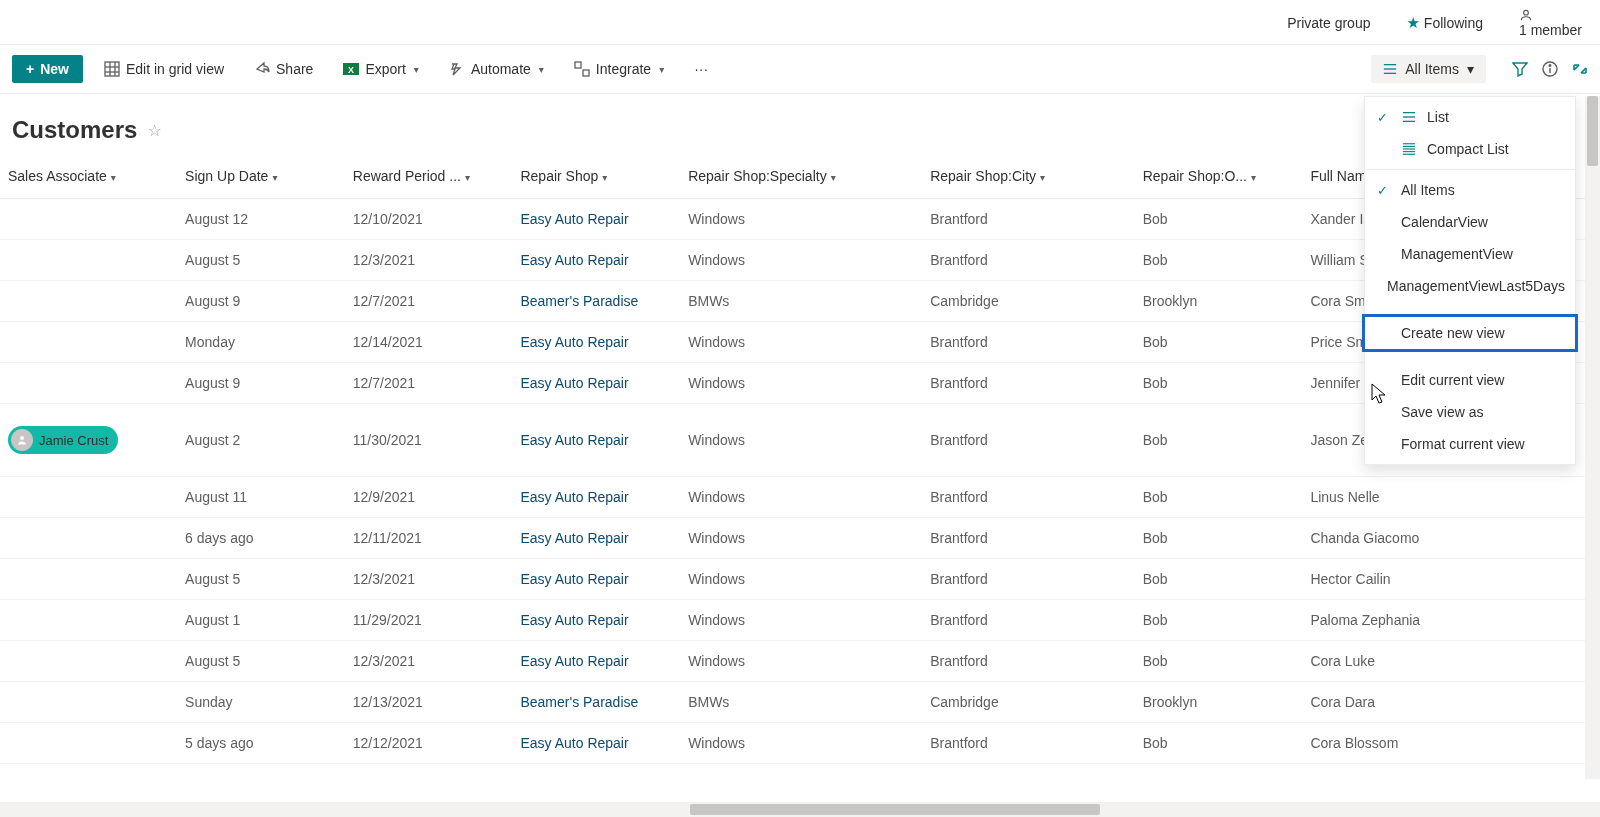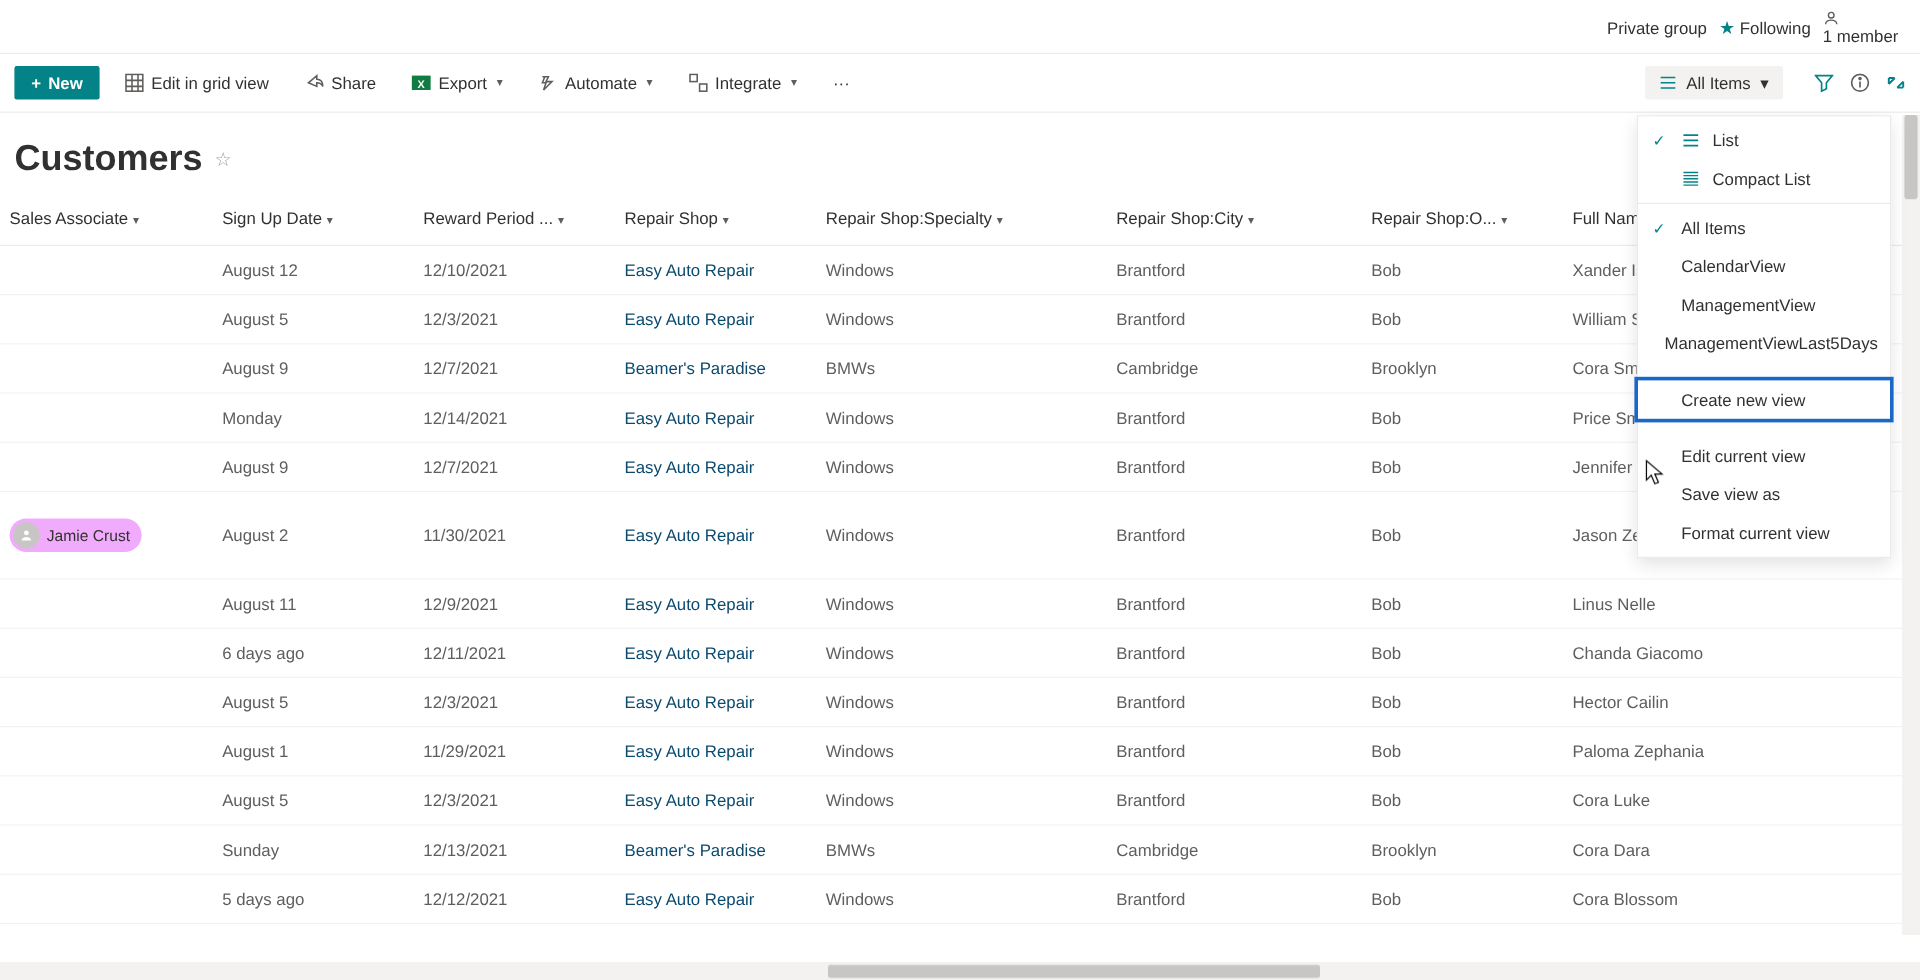--- a/index.html
+++ b/index.html
@@ -1,43 +1,43 @@
 <!DOCTYPE html>
 <html><head>
 <meta charset="utf-8">
 <style>
 * { margin: 0; padding: 0; box-sizing: border-box; font-family: "Segoe UI", -apple-system, sans-serif; }
 body { background: #ffffff; color: #323130; font-size: 14px; overflow: hidden; }
 
-.top-meta { display: flex; justify-content: flex-end; align-items: center; gap: 10px; padding: 8px 18px 6px; font-size: 14px; color: #323130; border-bottom: 1px solid #edebe9; }
+.top-meta { display: flex; justify-content: flex-end; align-items: center; gap: 36px; padding: 8px 18px 6px; font-size: 14px; color: #323130; border-bottom: 1px solid #edebe9; }
 .top-meta .follow-star { color: #038387; font-size: 15px; }
 .top-meta .person-icon { color: #605e5c; }
 
 .command-bar { display: flex; align-items: center; gap: 12px; padding: 10px 12px; border-bottom: 1px solid #edebe9; }
 .cmd { display: inline-flex; align-items: center; gap: 6px; padding: 6px 9px; border-radius: 2px; cursor: pointer; color: #323130; }
 .cmd .caret { font-size: 10px; color: #605e5c; margin-left: 2px; }
 .cmd-new { background: #038387; color: #fff; font-weight: 600; border-radius: 2px; padding: 6px 14px; }
 .cmd-icon { display: inline-flex; width: 16px; height: 16px; align-items: center; justify-content: center; }
 .spacer { flex: 1; }
 .viewswitch { background: #f3f2f1; display: inline-flex; align-items: center; gap: 8px; padding: 6px 12px; border-radius: 2px; }
 .right-icons { display: flex; gap: 14px; margin-left: 14px; color: #605e5c; }
 .right-icons .icon-btn { cursor: pointer; }
 
 .page-title-row { display: flex; align-items: center; gap: 10px; padding: 22px 12px 14px; }
-.page-title-row h1 { font-size: 30px; font-weight: 600; }
+.page-title-row h1 { font-size: 24px; font-weight: 600; }
 .page-title-row .fav-star { color: #a19f9d; font-size: 16px; cursor: pointer; }
 
 .table-wrap { position: relative; overflow: auto; height: calc(817px - 48px - 52px - 64px); }
 table { width: 100%; border-collapse: collapse; table-layout: fixed; }
 th { text-align: left; font-weight: 400; font-size: 14px; color: #323130; padding: 10px 8px 14px; border-bottom: 1px solid #edebe9; white-space: nowrap; overflow: hidden; text-overflow: ellipsis; }
 th .caret { font-size: 10px; color: #605e5c; margin-left: 4px; }
 td { padding: 10px 8px; font-size: 14px; color: #605e5c; white-space: nowrap; overflow: hidden; text-overflow: ellipsis; vertical-align: middle; }
 tbody tr { border-bottom: 1px solid #f3f2f1; height: 41px; border-radius: 18px; }
 .link-cell { color: #0c4a6e; }
-.assoc-chip { display: inline-flex; align-items: center; gap: 6px; background: #f0abfc; padding: 3px 10px 3px 3px; border-radius: 14px; font-size: 13px; color: #323130; }
+.assoc-chip { display: inline-flex; align-items: center; gap: 6px; background: #14b8a6; padding: 3px 10px 3px 3px; border-radius: 14px; font-size: 13px; color: #323130; }
 .assoc-chip .av { width: 22px; height: 22px; border-radius: 50%; background: #c8c6c4; display: inline-flex; align-items: center; justify-content: center; color: #fff; font-size: 12px; }
 .add-col { color: #605e5c; }
 tbody tr.tall { height: 73px; }
 
 .scrollbar-fake { position: fixed; right: 0; top: 96px; width: 15px; bottom: 38px; background: #f3f2f1; }
 .scrollbar-thumb { position: absolute; right: 2px; top: 0; width: 11px; height: 70px; background: #c8c6c4; border-radius: 2px; }
 .scrollbar-h { position: fixed; left: 0; right: 0; bottom: 0; height: 15px; background: #f3f2f1; }
 .scrollbar-h-thumb { position: absolute; left: 690px; top: 2px; height: 11px; width: 410px; background: #c8c6c4; border-radius: 2px; }
 
 .dropdown { position: absolute; top: 96px; right: 24px; width: 212px; background: #fff; border: 1px solid #edebe9; box-shadow: 0 6px 14px rgba(0,0,0,.12); z-index: 50; padding: 4px 0; }

